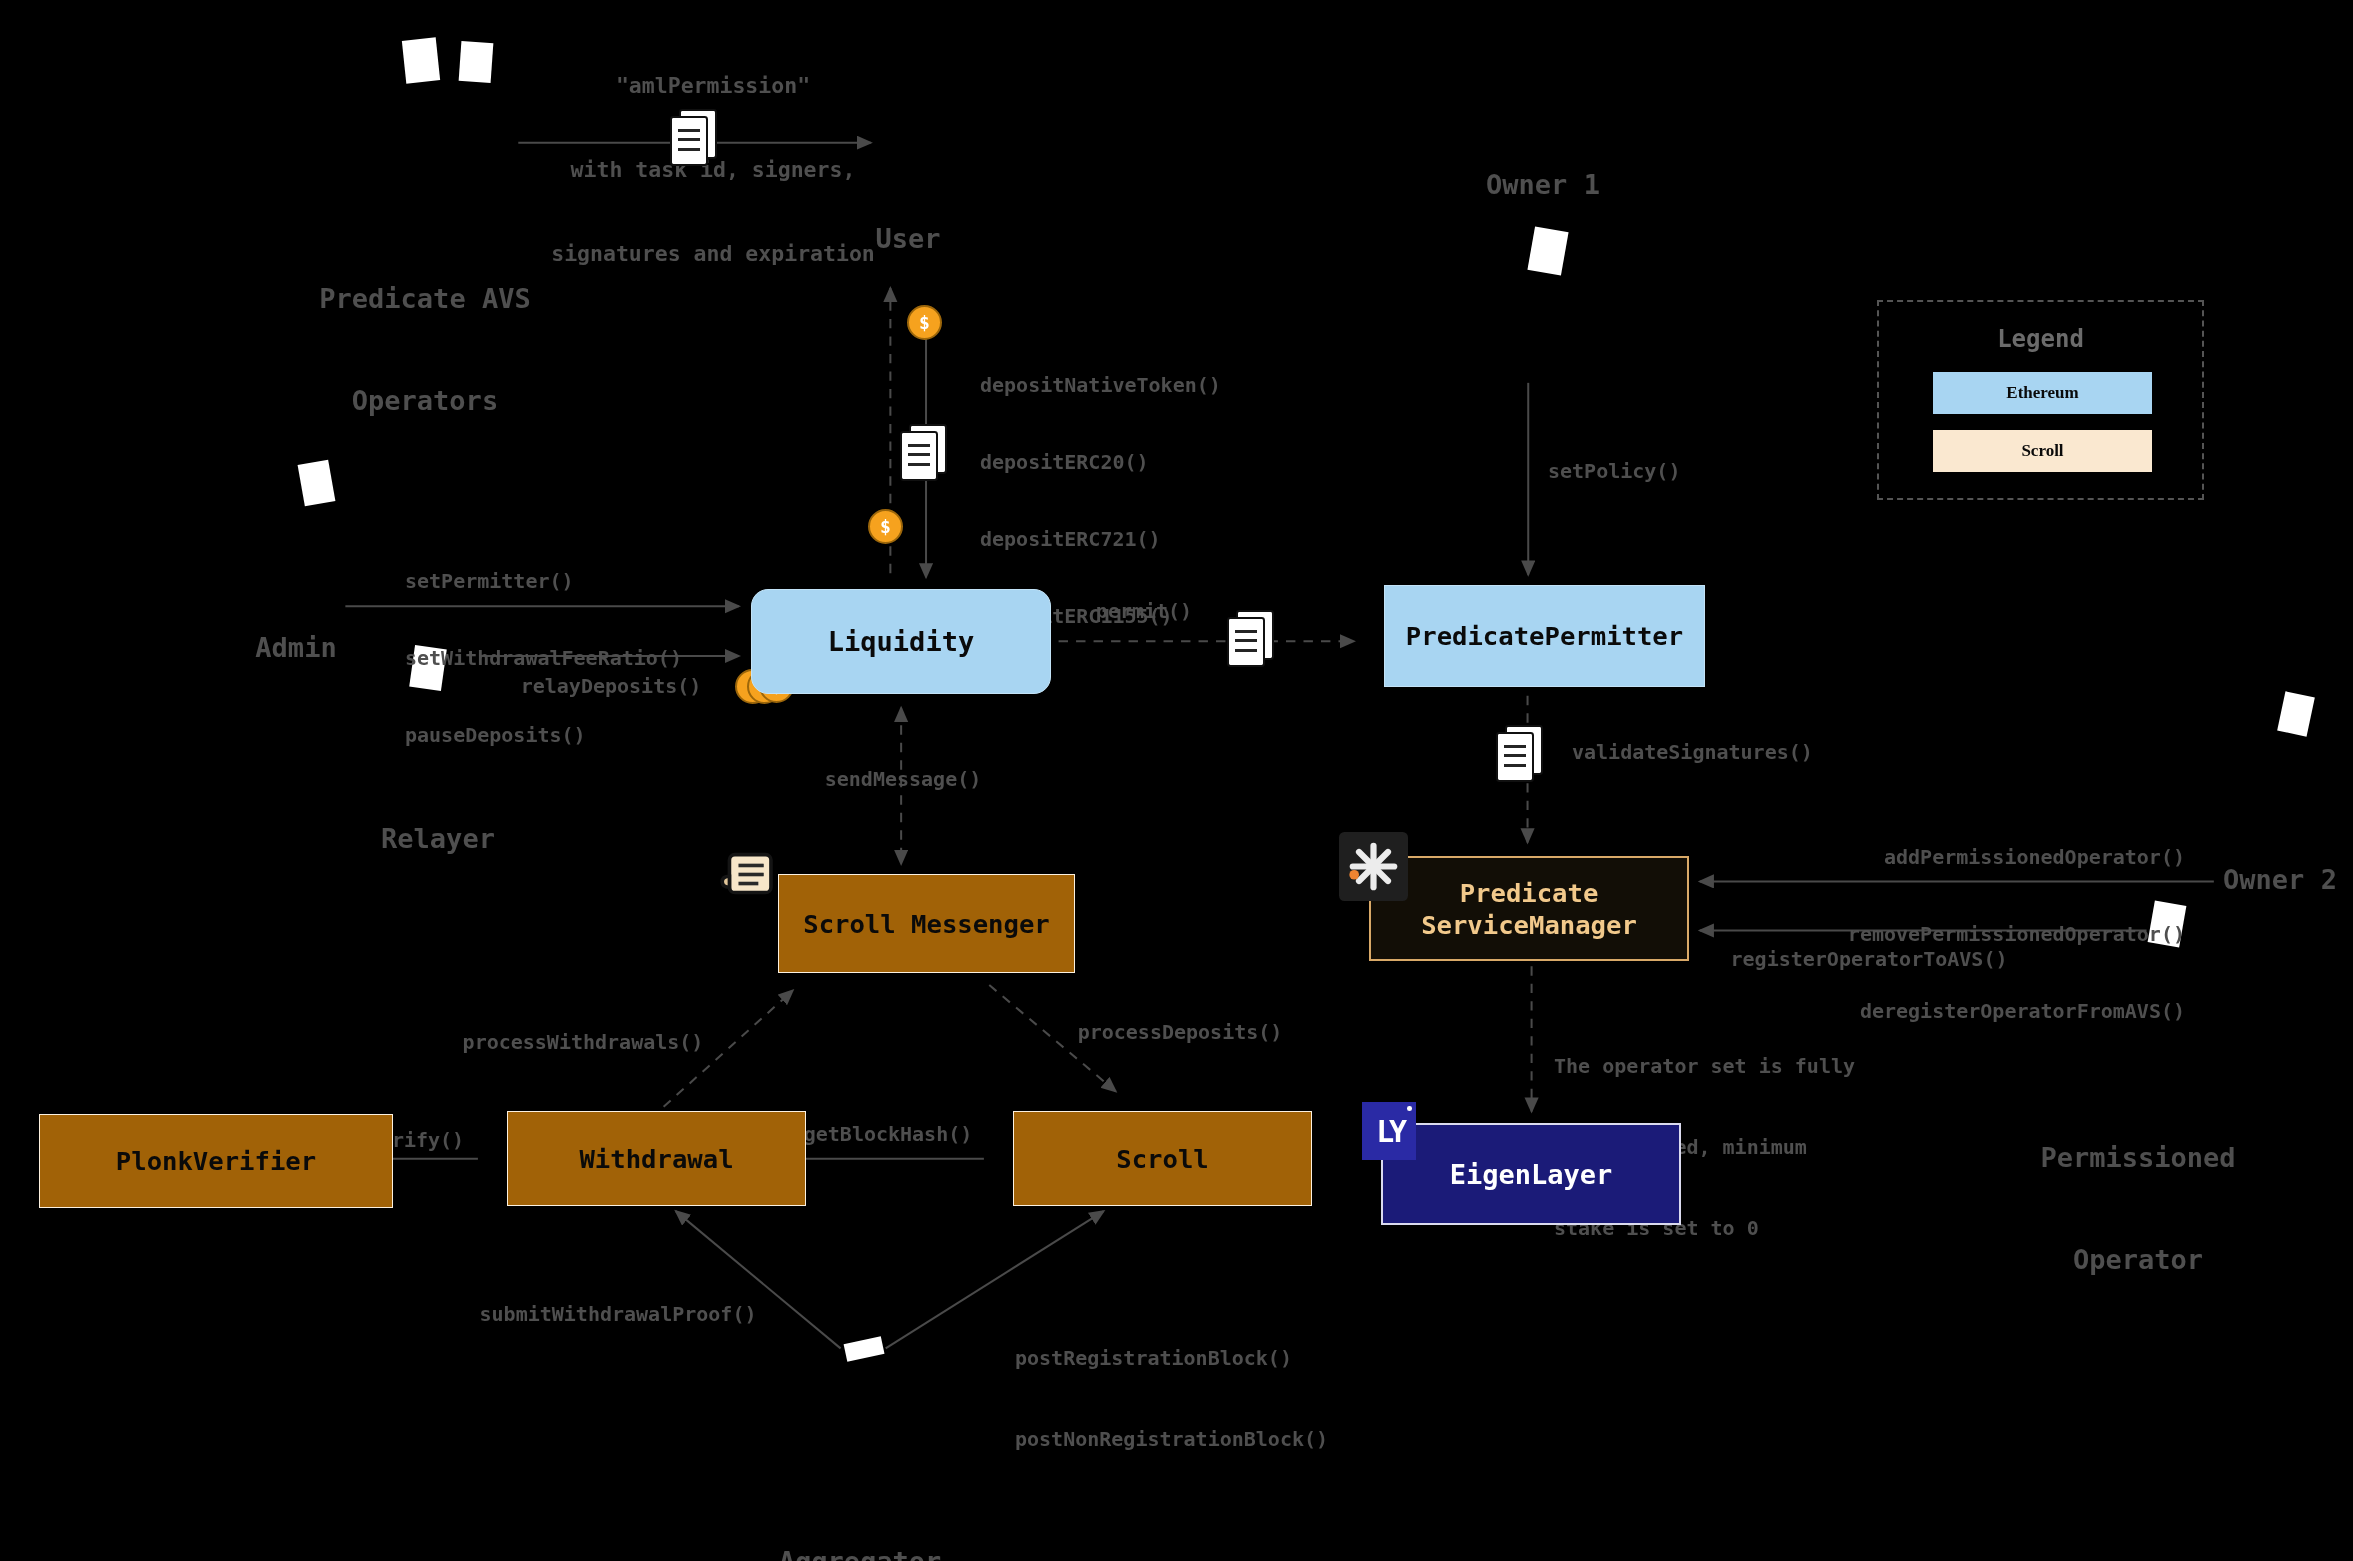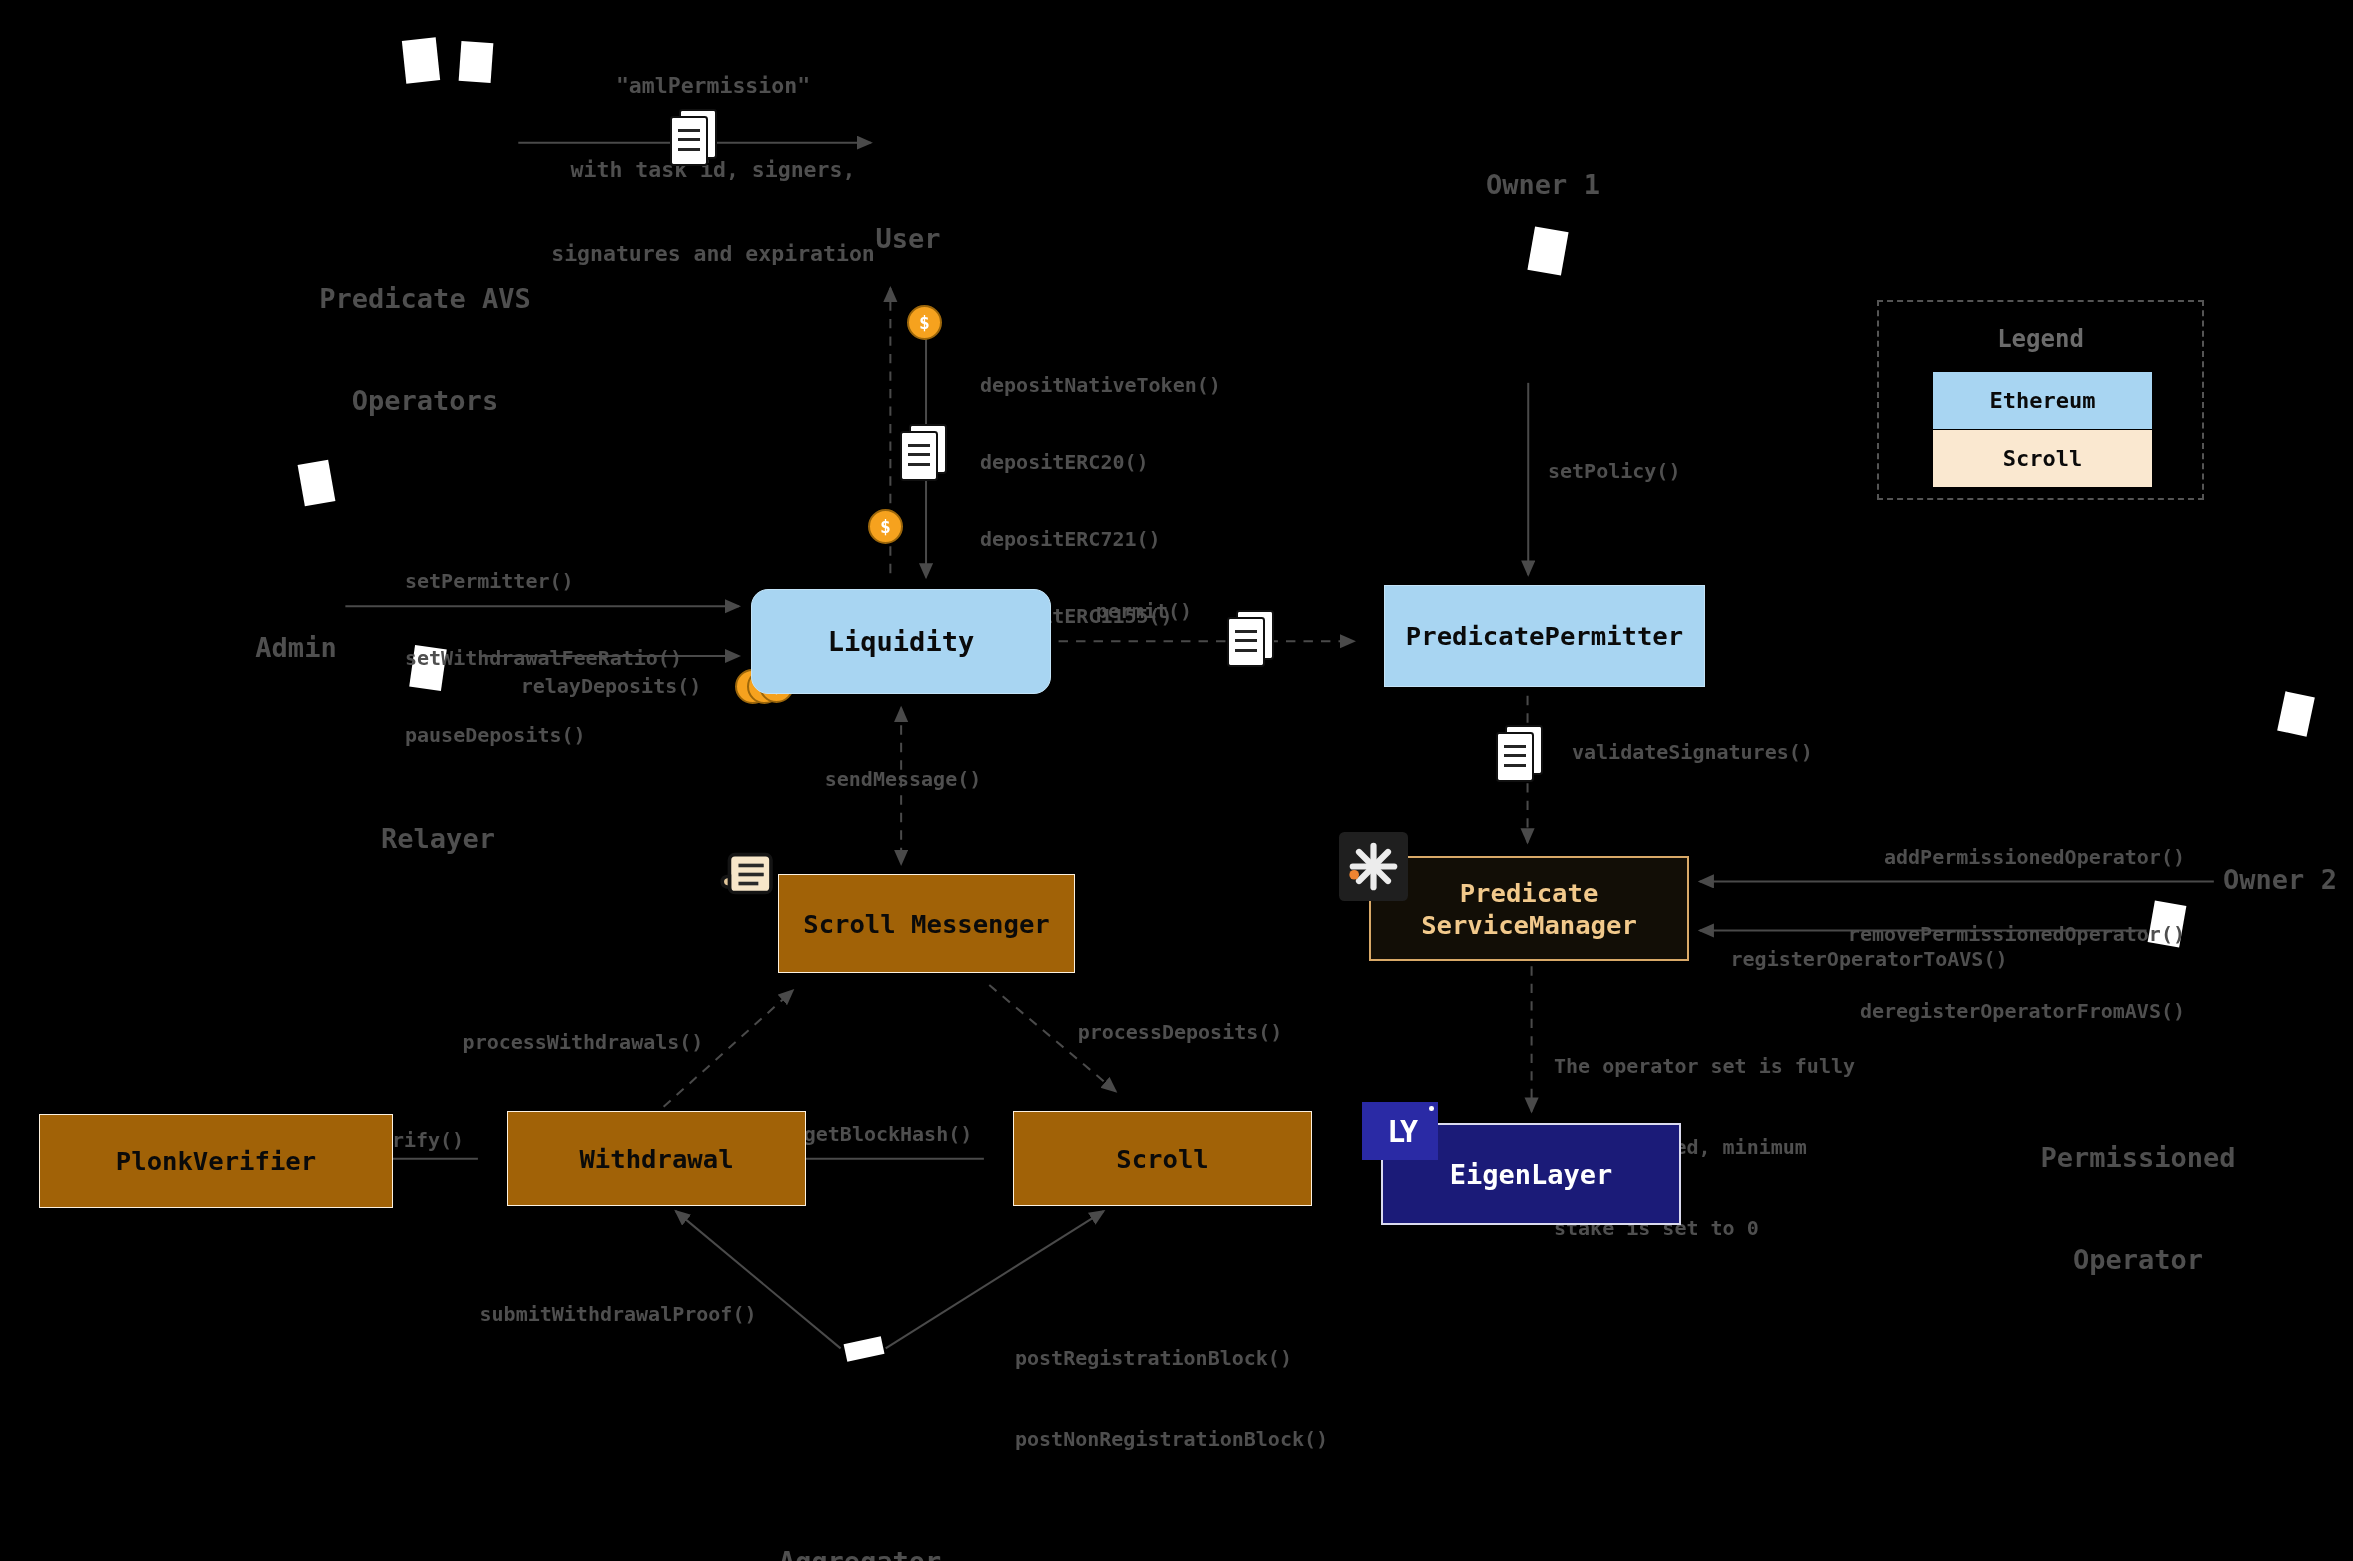--- a/index.html
+++ b/index.html
@@ -23,22 +23,22 @@
   .doc .pg{position:absolute;width:38px;height:50px;background:#fff;border:2px solid #101010;border-radius:3.4px;box-sizing:border-box;}
   .doc .pg.b{left:8.7px;top:0;}
   .doc .pg.f{left:0;top:7.4px;}
   .doc .ln{position:absolute;left:6px;right:6px;height:2.7px;background:#242424;}
   .coin{position:absolute;width:35px;height:35px;border-radius:50%;background:#F6A21E;
         border:2.7px solid #9C660A;box-sizing:border-box;display:flex;align-items:center;
         justify-content:center;font-weight:bold;color:#fff;font-size:18px;}
   .legend{position:absolute;border:2px dashed #555;box-sizing:border-box;}
   .legend .title{position:absolute;left:50%;transform:translateX(-50%);top:23px;
                  font-weight:bold;font-size:24px;color:#6b6b6b;}
-  .legend .swatch{position:absolute;left:54px;width:219px;height:57px;display:flex;
-                  align-items:center;justify-content:center;font-weight:bold;font-size:22px;color:#0a0a0a;}
+  .legend .swatch{position:absolute;left:54px;width:219px;height:42px;display:flex;
+                  align-items:center;justify-content:center;font-weight:bold;font-size:17px;color:#0a0a0a;font-family:Liberation Serif, serif;}
   .plogo{position:absolute;background:#1F1F1F;border-radius:5.4px;}
   .elogo{position:absolute;background:#2A2AA5;display:flex;align-items:center;justify-content:center;}
   .elogo .g{font-weight:bold;color:#fff;font-size:30px;letter-spacing:-5.4px;}
   .elogo .dot{position:absolute;right:4px;top:4px;width:4.7px;height:4.7px;border-radius:50%;background:#fff;}
   .scrollicon{position:absolute;}
 </style>
 </head>
 <body>
 
 <div class="stage">
@@ -213,21 +213,21 @@
       <g stroke="#ECECEC" stroke-width="9" stroke-linecap="round">
         <line x1="50" y1="20" x2="50" y2="80"></line>
         <line x1="20" y1="50" x2="80" y2="50"></line>
         <line x1="29" y1="29" x2="71" y2="71"></line>
         <line x1="29" y1="71" x2="71" y2="29"></line>
       </g>
       <circle cx="22" cy="62" r="7" fill="#EF8432"></circle>
     </svg>
   </div>
 
-  <div class="elogo" style="left:1362px;top:1102px;width:76px;height:58px;text-align:right;">
+  <div class="elogo" style="left:1362px;top:1102px;width:54px;height:58px;text-align:right;">
     <span class="g">LY</span>
     <span class="dot"></span>
   </div>
 
   <div class="scrollicon" style="left:715px;top:842px;width:65px;height:65px;">
     <svg width="65" height="65" viewBox="0 0 36 36">
       <rect x="8" y="7" width="23" height="21" rx="3" fill="#F7E6C9" stroke="#141414" stroke-width="2"></rect>
       <path d="M8 25 q-4 0 -4 -3 q0 -3 4 -3 z" fill="#E3C79A" stroke="#141414" stroke-width="2"></path>
       <g stroke="#2a2a2a" stroke-width="2">
         <line x1="13" y1="13" x2="27" y2="13"></line>

